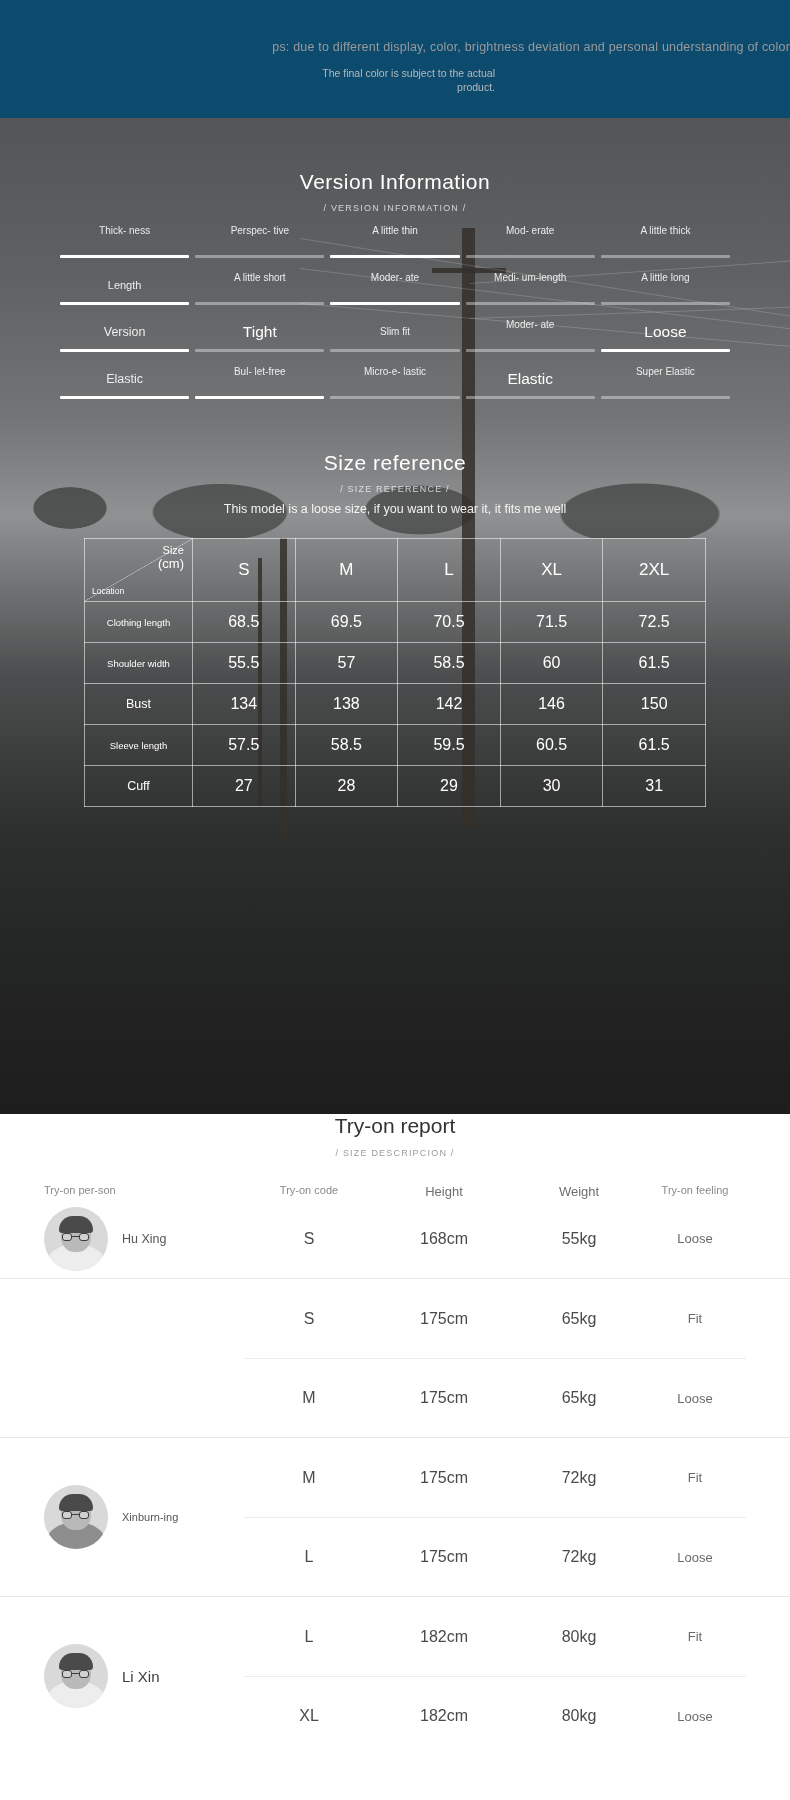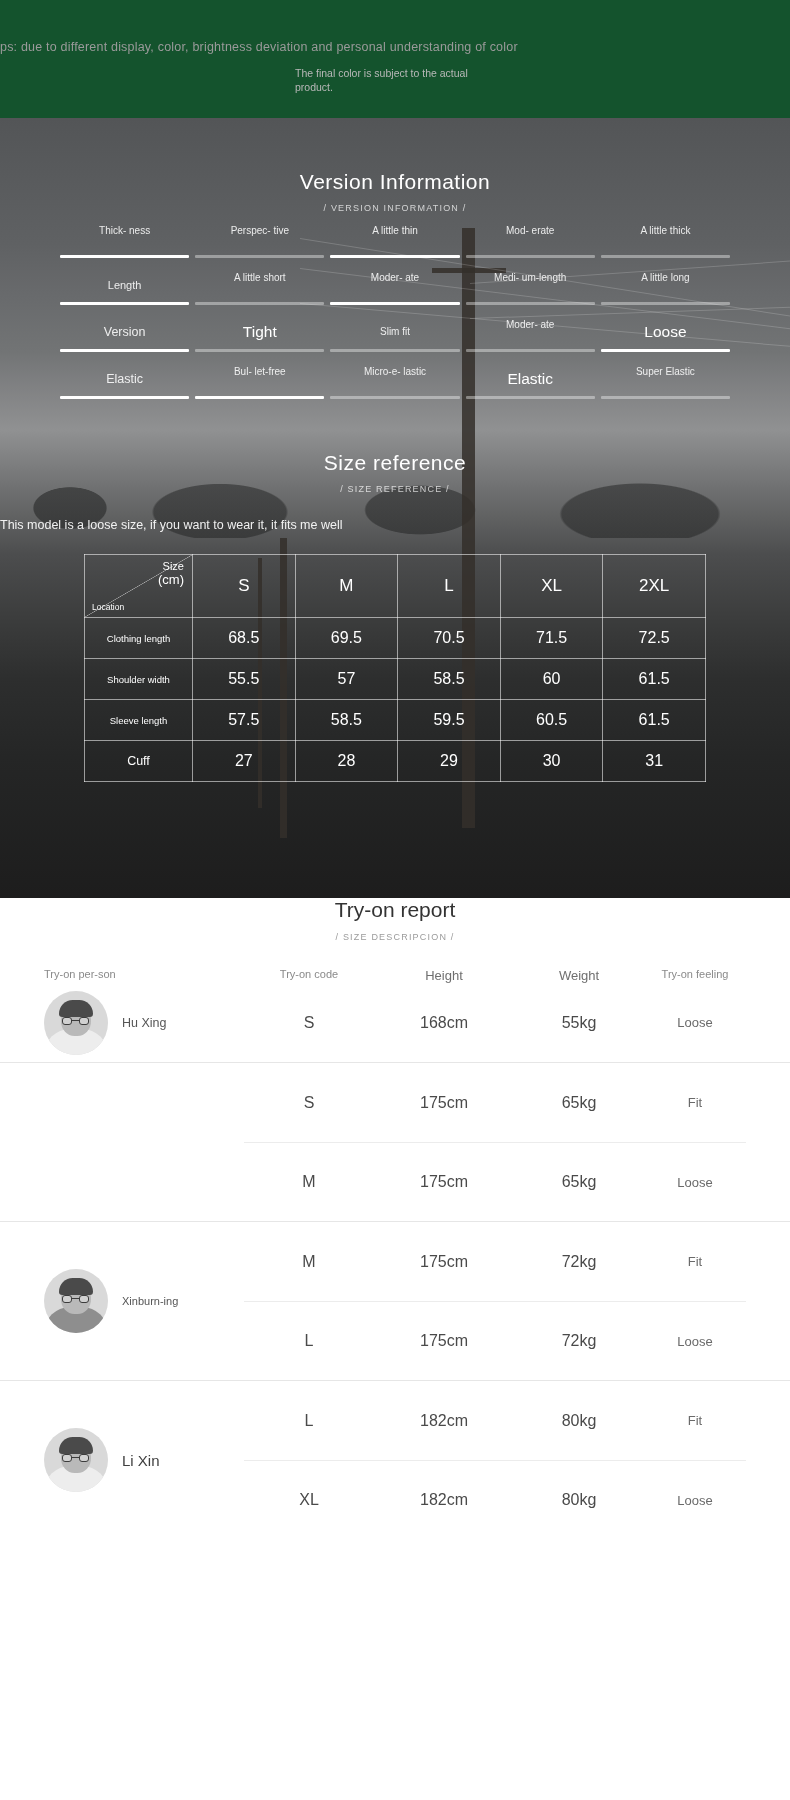--- a/index.html
+++ b/index.html
@@ -10,44 +10,44 @@
     background: #ffffff;
     font-family: "Liberation Sans", sans-serif;
     color: #333;
     overflow: hidden;
   }
 
   
   .disclaimer {
     width: 790px;
     height: 118px;
-    background: #14532d;
+    background: #0c4a6e;
     padding-top: 40px;
-    text-align: left;
+    text-align: right;
   }
   .disclaimer .line1 {
     font-size: 12.5px;
     color: #9a9a9a;
     letter-spacing: .2px;
   }
   .disclaimer .line2 {
     margin-top: 12px;
     font-size: 10.5px;
     color: #b8b8b8;
     line-height: 14px;
     width: 200px;
     margin-left: auto;
     margin-right: auto;
   }
 
   
   .hero {
     position: relative;
     width: 790px;
-    height: 780px;
+    height: 996px;
     overflow: hidden;
     background: #3a4148;
   }
   .hero-bg {
     position: absolute;
     inset: 0;
     background:
       linear-gradient(to bottom,
         #4e565d 0%,
         #5a6269 16%,
@@ -136,23 +136,24 @@
     text-align:center;
     color: rgba(255,255,255,.88);
     font-size: 10px;
     line-height: 11px;
   }
   .vi-opt.big { font-size: 15.5px; color:#fff; line-height: 26px; }
 
   
   .sizeref { margin-top: 38px; }
   .sizeref-note {
+    text-align:center;
     color: rgba(255,255,255,.92);
     font-size: 12.5px;
-    margin-top: 24px;
+    margin-top: 8px;
   }
   .sizeref-note2 {
     text-align:center;
     color: rgba(255,255,255,.92);
     font-size: 12.5px;
     margin-top: 10px;
     line-height: 16px;
     width: 180px;
     margin-left:auto; margin-right:auto;
   }
@@ -452,20 +453,28 @@
       </tr>
       <tr>
         <td class="sz-rowlabel">Shoulder width</td>
         <td class="sz-val">55.5</td>
         <td class="sz-val">57</td>
         <td class="sz-val">58.5</td>
         <td class="sz-val">60</td>
         <td class="sz-val">61.5</td>
       </tr>
       <tr>
+        <td class="sz-rowlabel big">Bust</td>
+        <td class="sz-val">134</td>
+        <td class="sz-val">138</td>
+        <td class="sz-val">142</td>
+        <td class="sz-val">146</td>
+        <td class="sz-val">150</td>
+      </tr>
+      <tr>
         <td class="sz-rowlabel">Sleeve length</td>
         <td class="sz-val">57.5</td>
         <td class="sz-val">58.5</td>
         <td class="sz-val">59.5</td>
         <td class="sz-val">60.5</td>
         <td class="sz-val">61.5</td>
       </tr>
       <tr>
         <td class="sz-rowlabel big">Cuff</td>
         <td class="sz-val">27</td>

